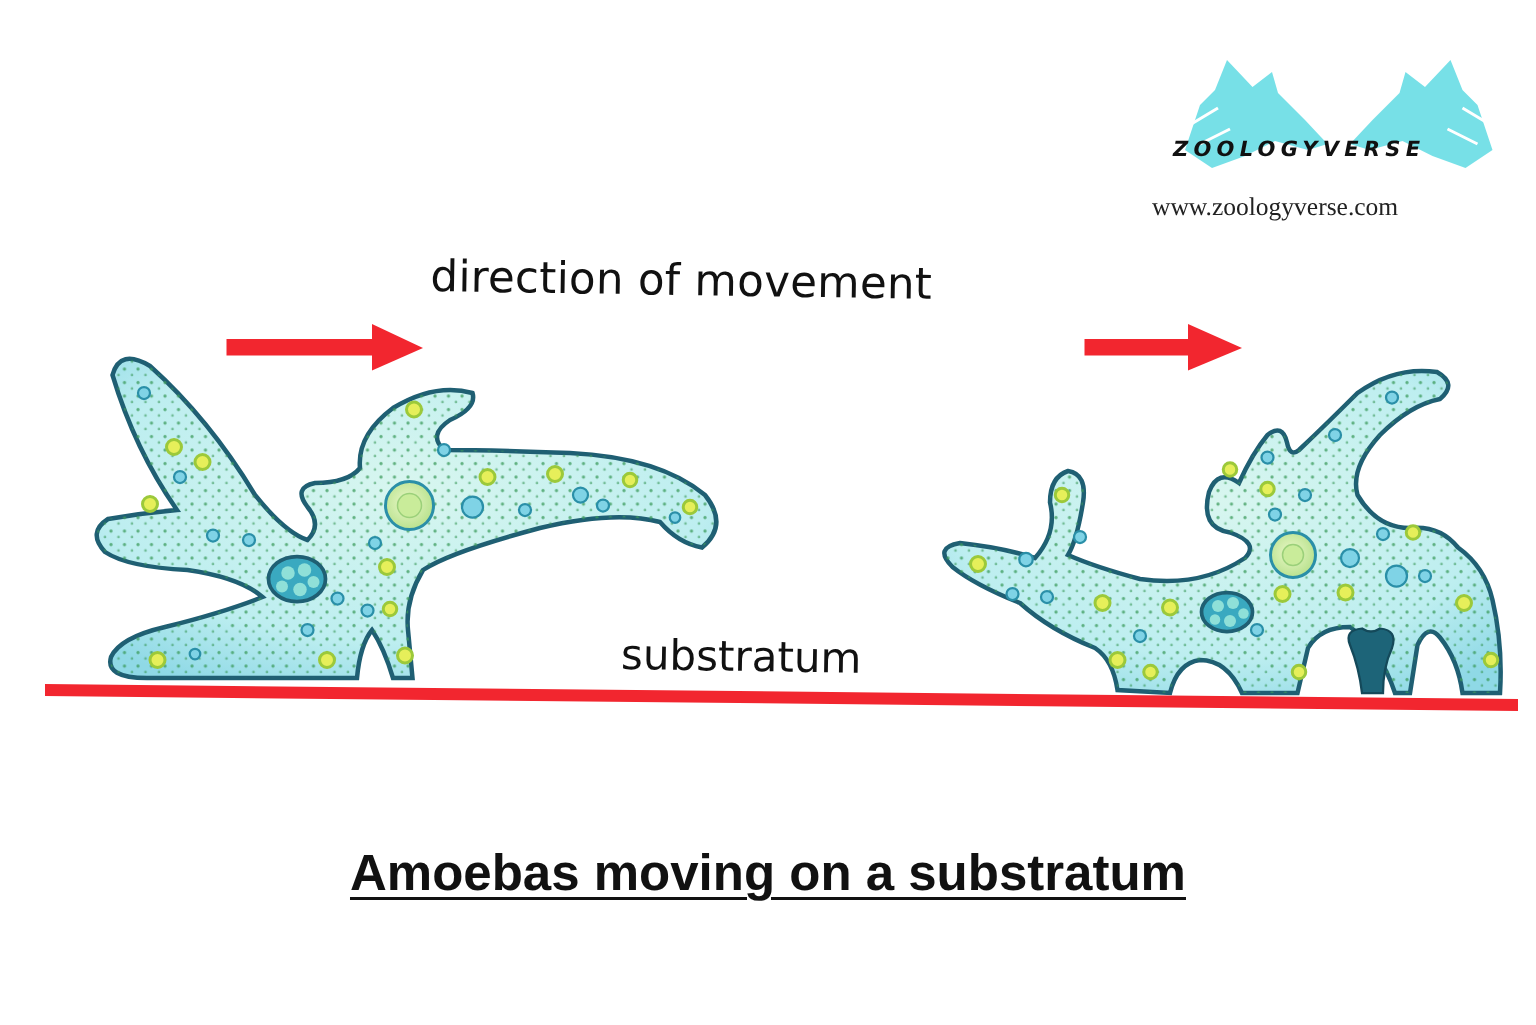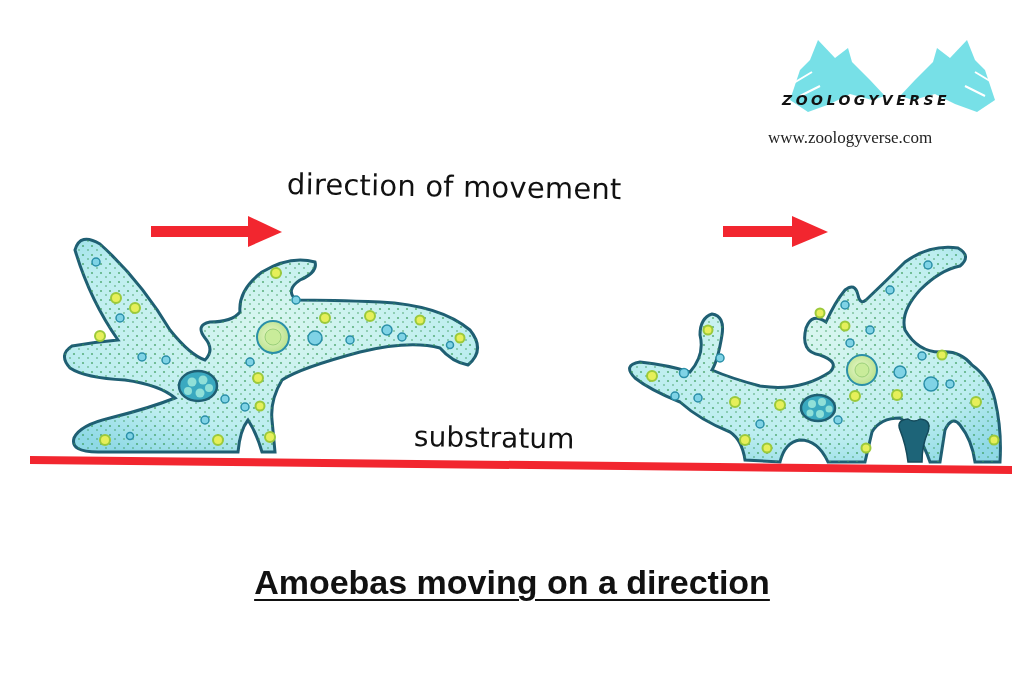--- a/index.html
+++ b/index.html
@@ -150,13 +150,13 @@
     </g>
   </g>
 
   <polygon points="30,456 1012,466 1012,474 30,464" fill="#f2262f"></polygon>
 </svg>
 
 <div class="abs logo-text">ZOOLOGYVERSE</div>
 <div class="abs logo-url">www.zoologyverse.com</div>
 <div class="abs dir-label">direction of movement</div>
 <div class="abs sub-label">substratum</div>
-<div class="abs caption"><span>Amoebas moving on a direction</span></div>
+<div class="abs caption"><span>Amoebas moving on a substratum</span></div>
 
 </body></html>

